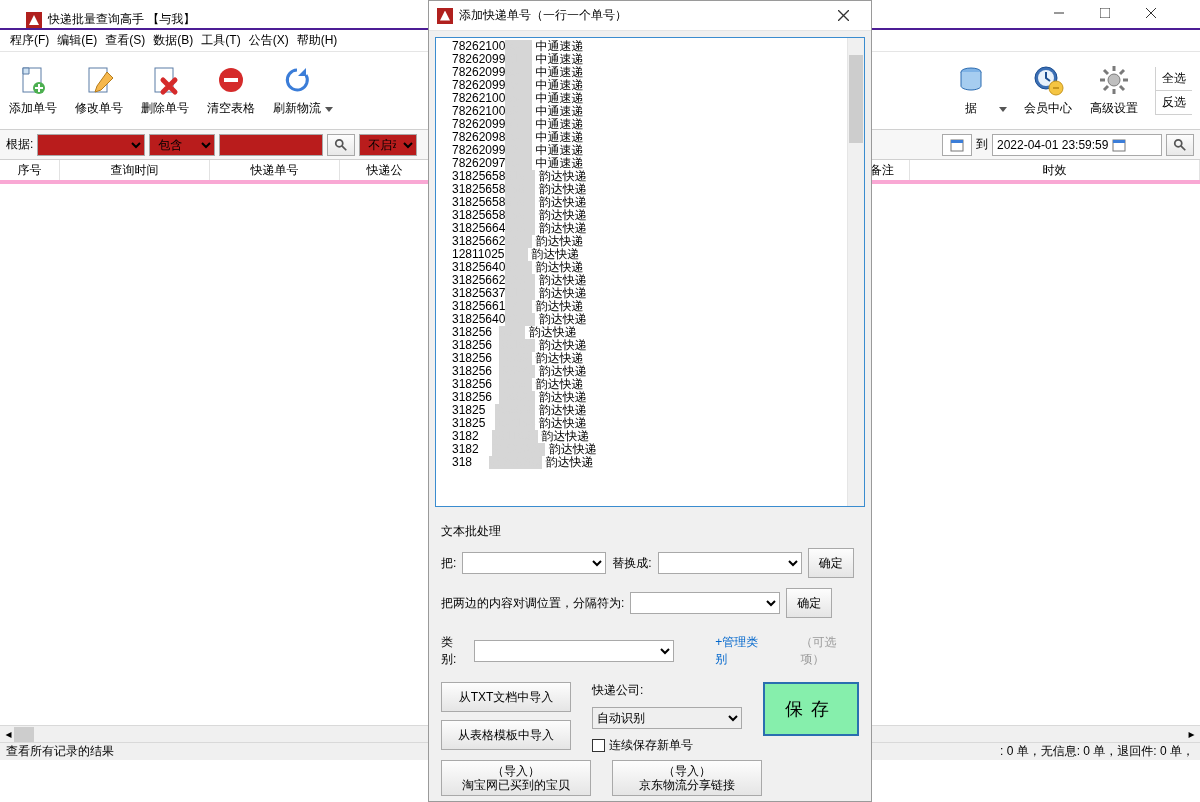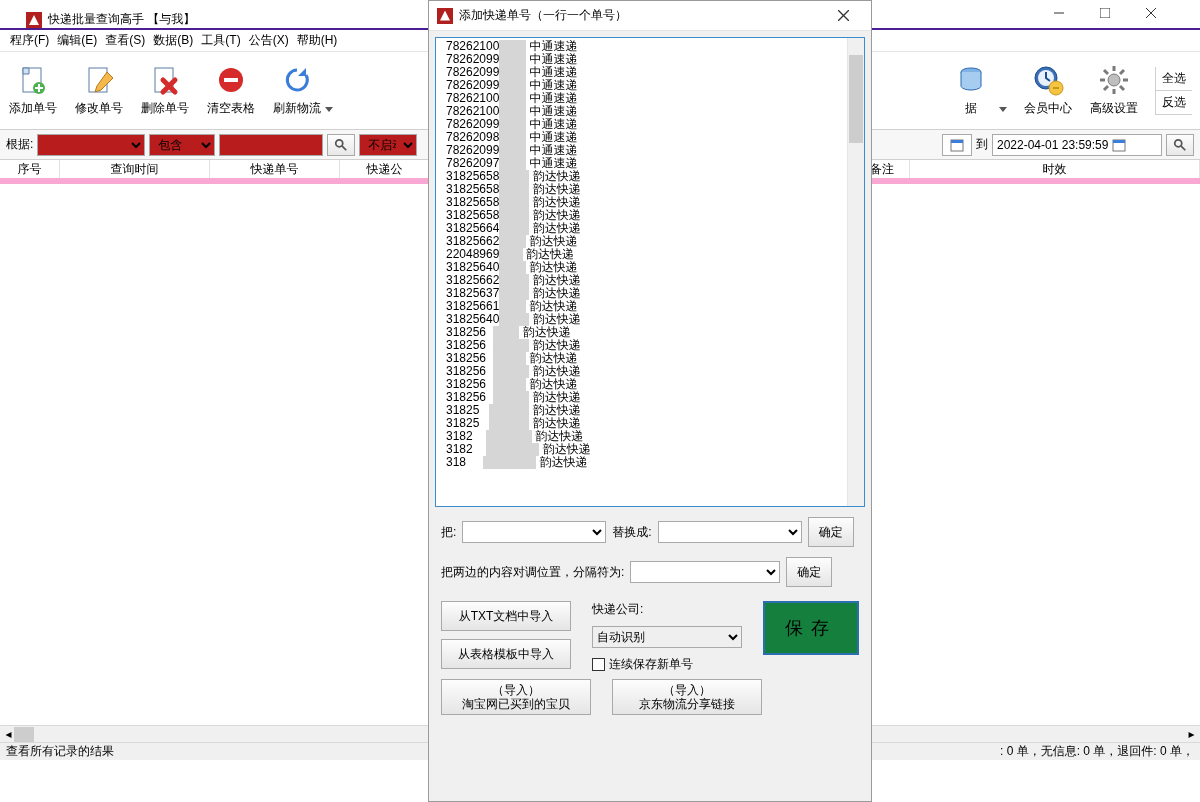--- a/index.html
+++ b/index.html
@@ -28,60 +28,60 @@
 .filterbar{height:30px;display:flex;align-items:center;padding:0 6px;gap:4px;border-bottom:1px solid #d0d0d0;background:#f7f7f7;}
 .filterbar select,.filterbar input{height:22px;border:1px solid #a9a9a9;background:#b91c1c;padding:0 4px;}
 .filterbar .sel1{width:108px;}
 .filterbar .sel2{width:66px;}
 .filterbar .inp{width:104px;}
 .search-btn,.go-btn{width:28px;height:22px;background:linear-gradient(#fdfdfd,#e8e8e8);border:1px solid #a9a9a9;display:flex;align-items:center;justify-content:center;}
 .search-btn svg,.go-btn svg{width:14px;height:14px;}
 .dt{width:170px;height:22px;border:1px solid #a9a9a9;background:#fff;display:flex;align-items:center;padding:0 4px;gap:4px;}
 .dt .cal{width:14px;height:14px;}
 
-.grid-hdr{height:24px;display:flex;border-bottom:6px solid #f9a8d4;background:#fff;}
+.grid-hdr{height:24px;display:flex;border-bottom:4px solid #f9a8d4;background:#fff;}
 .grid-hdr div{border-right:1px solid #e2e2e2;padding:4px 8px;display:flex;align-items:center;justify-content:center;}
 .gh1{width:60px;}.gh2{width:150px;}.gh3{width:130px;}.gh4{width:90px;}
 .ghR1{width:80px;}.ghR2{width:55px;}.ghR3{width:55px;}.ghR4{flex:1;}
 
 .grid-body{height:576px;background:#fff;position:relative;}
 .hscroll{position:absolute;left:0;right:0;bottom:18px;height:17px;background:#f0f0f0;border-top:1px solid #d9d9d9;display:flex;align-items:center;}
 .hscroll .thumb{position:absolute;left:14px;width:20px;height:15px;background:#cdcdcd;top:1px;}
 .hscroll .ar{width:17px;height:17px;display:flex;align-items:center;justify-content:center;background:#f0f0f0;}
 .statusbar{position:absolute;left:0;right:0;bottom:0;height:18px;background:#f0f0f0;border-top:1px solid #d9d9d9;display:flex;align-items:center;padding:0 6px;font-size:12px;}
 .statusbar .r{margin-left:auto;}
 
 
 .dialog{position:absolute;left:428px;top:0;width:444px;height:802px;background:#f0f0f0;border:1px solid #9a9a9a;display:flex;flex-direction:column;}
 .dlg-title{height:30px;display:flex;align-items:center;padding:0 8px;background:#fff;border-bottom:1px solid #e5e5e5;}
 .dlg-title .app-ico{width:16px;height:16px;background:#b0201e;margin-right:6px;position:relative;}
 .dlg-title .app-ico::after{content:"";position:absolute;inset:3px;background:#fff;clip-path:polygon(50% 0,100% 100%,0 100%);}
 .dlg-title .t{flex:1;}
 .dlg-close{width:40px;height:28px;display:flex;align-items:center;justify-content:center;}
 .dlg-close svg{width:11px;height:11px;stroke:#333;stroke-width:1.2;}
 
-.dlg-list{margin:6px;height:470px;border:1px solid #3a8ccf;background:#fff;overflow:hidden;position:relative;font-family:"SimSun","NSimSun",monospace;font-size:12px;line-height:13px;padding:2px 10px;}
+.dlg-list{margin:6px;height:470px;border:1px solid #3a8ccf;background:#fff;overflow:hidden;position:relative;font-family:"SimSun","NSimSun",monospace;font-size:12px;line-height:13px;padding:2px 16px;}
 .dlg-list .row{display:flex;white-space:pre;}
 .dlg-list .mask{background:#d6d6d6;color:#d6d6d6;}
 .vscroll{position:absolute;right:0;top:0;bottom:0;width:17px;background:#f0f0f0;border-left:1px solid #e5e5e5;}
 .vscroll .vthumb{position:absolute;top:17px;left:1px;right:1px;height:88px;background:#cdcdcd;}
 
 .dlg-sec{padding:4px 12px;}
 .dlg-sec h4{font-weight:normal;margin:6px 0 8px;}
 .frow{display:flex;align-items:center;gap:6px;margin-bottom:10px;}
 .frow select,.frow input{height:22px;border:1px solid #a9a9a9;background:#fff;font-size:12px;}
 .cmb-s{width:144px;}.cmb-m{width:150px;}.cmb-l{width:205px;}
 .btn{height:30px;padding:0 12px;background:linear-gradient(#fdfdfd,#e5e5e5);border:1px solid #a9a9a9;display:flex;align-items:center;justify-content:center;}
 .btn-s{height:24px;padding:11px 10px;}
 .link{color:#0066cc;}
 .gray{color:#999;}
 
 .dlg-bot{padding:0 12px;display:flex;gap:21px;}
 .dlg-bot-col{display:flex;flex-direction:column;gap:8px;}
-.big-save{width:160px;height:54px;border:2px solid #2a6fb0;background:#15803d;display:flex;align-items:center;justify-content:center;font-size:18px;letter-spacing:8px;}
+.big-save{width:160px;height:54px;border:2px solid #2a6fb0;background:#86efac;display:flex;align-items:center;justify-content:center;font-size:18px;letter-spacing:8px;}
 .chk{display:flex;align-items:center;gap:4px;}
 .chk .box{width:13px;height:13px;border:1px solid #333;background:#fff;}
 .twoline{display:flex;flex-direction:column;align-items:center;line-height:14px;}
 .demos{display:flex;flex-direction:column;gap:2px;align-items:center;}
 </style>
 </head>
 <body>
 
 <div class="titlebar">
   <div class="app-ico"></div>
@@ -291,21 +291,21 @@
       <div class="row"><span>78262099</span><span class="mask">98    </span><span> 中通速递</span></div>
       <div class="row"><span>78262098</span><span class="mask">80    </span><span> 中通速递</span></div>
       <div class="row"><span>78262099</span><span class="mask">73    </span><span> 中通速递</span></div>
       <div class="row"><span>78262097</span><span class="mask">10    </span><span> 中通速递</span></div>
       <div class="row"><span>31825658</span><span class="mask">310   </span><span> 韵达快递</span></div>
       <div class="row"><span>31825658</span><span class="mask">769   </span><span> 韵达快递</span></div>
       <div class="row"><span>31825658</span><span class="mask">380   </span><span> 韵达快递</span></div>
       <div class="row"><span>31825658</span><span class="mask">660   </span><span> 韵达快递</span></div>
       <div class="row"><span>31825664</span><span class="mask">083   </span><span> 韵达快递</span></div>
       <div class="row"><span>31825662</span><span class="mask">23    </span><span> 韵达快递</span></div>
-      <div class="row"><span>22048969</span><span class="mask">1     </span><span> 韵达快递</span></div>
+      <div class="row"><span>12811025</span><span class="mask">1     </span><span> 韵达快递</span></div>
       <div class="row"><span>31825640</span><span class="mask">33    </span><span> 韵达快递</span></div>
       <div class="row"><span>31825662</span><span class="mask">233   </span><span> 韵达快递</span></div>
       <div class="row"><span>31825637</span><span class="mask">617   </span><span> 韵达快递</span></div>
       <div class="row"><span>31825661</span><span class="mask">54    </span><span> 韵达快递</span></div>
       <div class="row"><span>31825640</span><span class="mask">423   </span><span> 韵达快递</span></div>
       <div class="row"><span>318256  </span><span class="mask">39    </span><span> 韵达快递</span></div>
       <div class="row"><span>318256  </span><span class="mask">90168 </span><span> 韵达快递</span></div>
       <div class="row"><span>318256  </span><span class="mask"> 8399 </span><span> 韵达快递</span></div>
       <div class="row"><span>318256  </span><span class="mask"> 93842</span><span> 韵达快递</span></div>
       <div class="row"><span>318256  </span><span class="mask">  6554</span><span> 韵达快递</span></div>
@@ -314,31 +314,40 @@
       <div class="row"><span>31825   </span><span class="mask">107164</span><span> 韵达快递</span></div>
       <div class="row"><span>3182    </span><span class="mask">6911635</span><span> 韵达快递</span></div>
       <div class="row"><span>3182    </span><span class="mask">91623239</span><span> 韵达快递</span></div>
       <div class="row"><span>318     </span><span class="mask">06300393</span><span> 韵达快递</span></div>
   <div class="vscroll">
         <div class="vthumb"></div>
       </div>
     </div>
 
   <div class="dlg-sec">
+    <h4>文本批处理</h4>
     <div class="frow">
       <span>把:</span>
       <select class="cmb-s"></select>
       <span>替换成:</span>
       <select class="cmb-s"></select>
       <div class="btn btn-s" style="height:30px">确定</div>
     </div>
     <div class="frow">
       <span>把两边的内容对调位置，分隔符为:</span>
       <select class="cmb-m"></select>
       <div class="btn btn-s" style="height:30px">确定</div>
+    </div>
+    <div class="frow" style="margin-top:16px;">
+      <span>类别:</span>
+      <select class="cmb-l"></select>
+      <span style="width:30px"></span>
+      <span class="link">+管理类别</span>
+      <span style="width:20px"></span>
+      <span class="gray">（可选项）</span>
     </div>
   </div>
 
   <div class="dlg-bot">
     <div class="dlg-bot-col">
       <div class="btn" style="width:130px">从TXT文档中导入</div>
       <div class="btn" style="width:130px">从表格模板中导入</div>
     </div>
     <div class="dlg-bot-col">
       <span>快递公司:</span>

